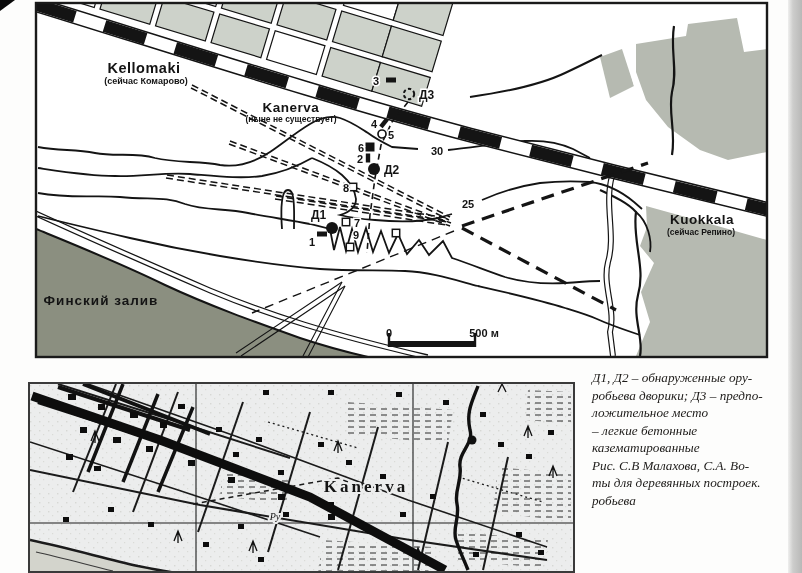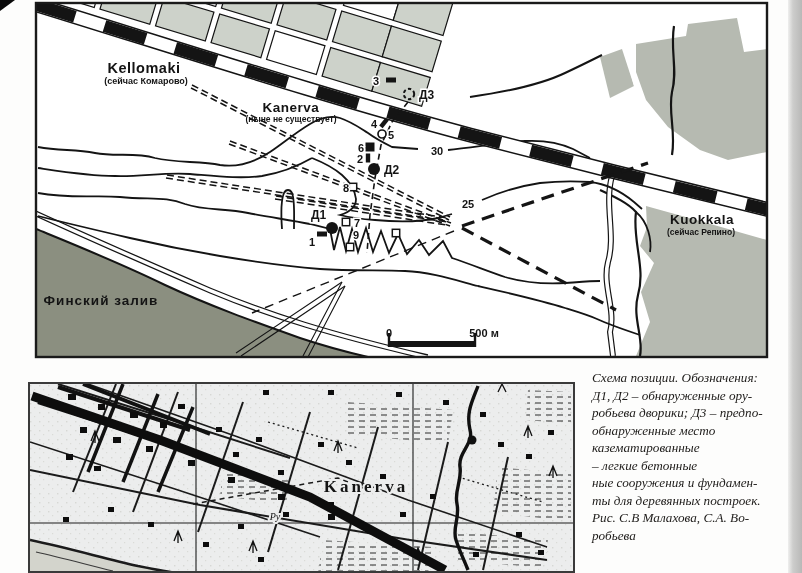--- a/index.html
+++ b/index.html
@@ -300,23 +300,21 @@
     <g id="bm-labels">
         <text x="338" y="110" fill="#141414" text-anchor="middle" font-size="17" font-weight="700" letter-spacing="3" font-family="&quot;Liberation Serif&quot;,&quot;DejaVu Serif&quot;,serif" stroke="#eceded" stroke-width="4" paint-order="stroke">Kanerva</text>
         <text x="247" y="138" fill="#141414" text-anchor="middle" font-size="10" font-weight="400" letter-spacing="0" font-family="&quot;Liberation Serif&quot;,&quot;DejaVu Serif&quot;,serif" font-style="italic" stroke="#eceded" stroke-width="4" paint-order="stroke">Ру</text>
       </g>
   </g>
 
   <rect x="1" y="1" width="545" height="189" fill="none" stroke="#3a3a3a" stroke-width="2"></rect>
 </svg>
 
 <div id="caption">
-  <div>Схема позиции. Обозначения:</div>
   <div>Д1, Д2 – обнаруженные ору-</div>
   <div>робьева дворики; Д3 – предпо-</div>
-  <div>обнаруженные место</div>
+  <div>ложительное место</div>
+  <div>– легкие бетонные</div>
   <div>казематированные</div>
-  <div>– легкие бетонные</div>
-  <div>ные сооружения и фундамен-</div>
+  <div>Рис. С.В Малахова, С.А. Во-</div>
   <div>ты для деревянных построек.</div>
-  <div>Рис. С.В Малахова, С.А. Во-</div>
   <div>робьева</div>
 </div>
 
 </body></html>

